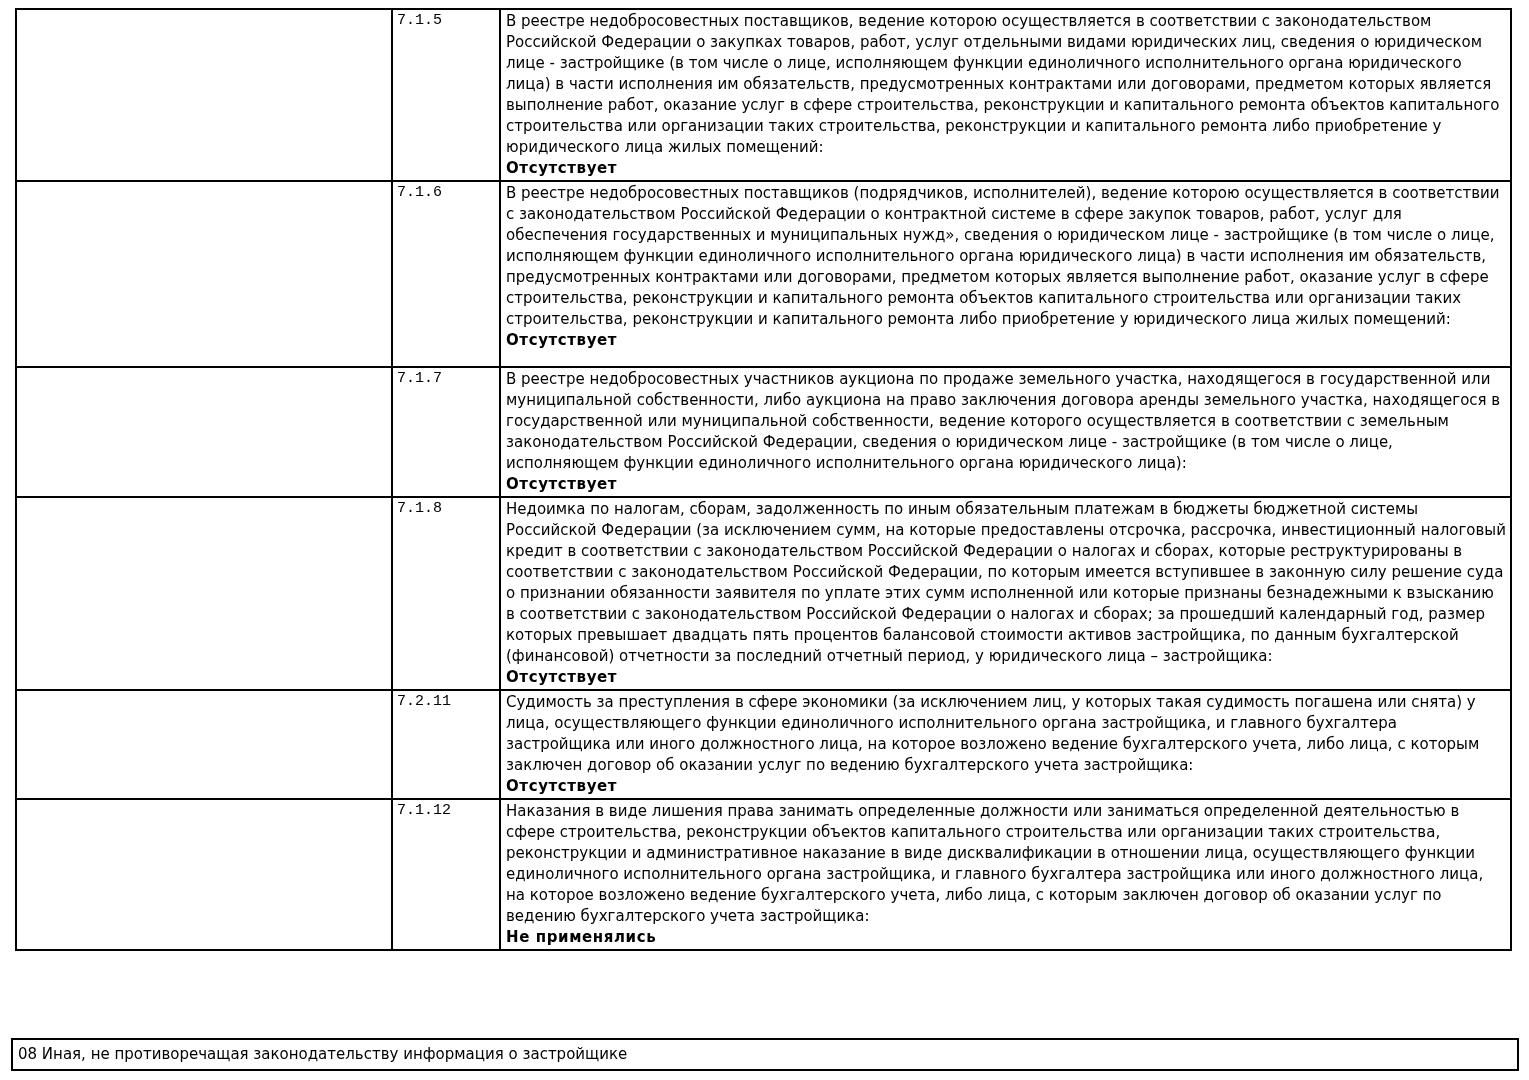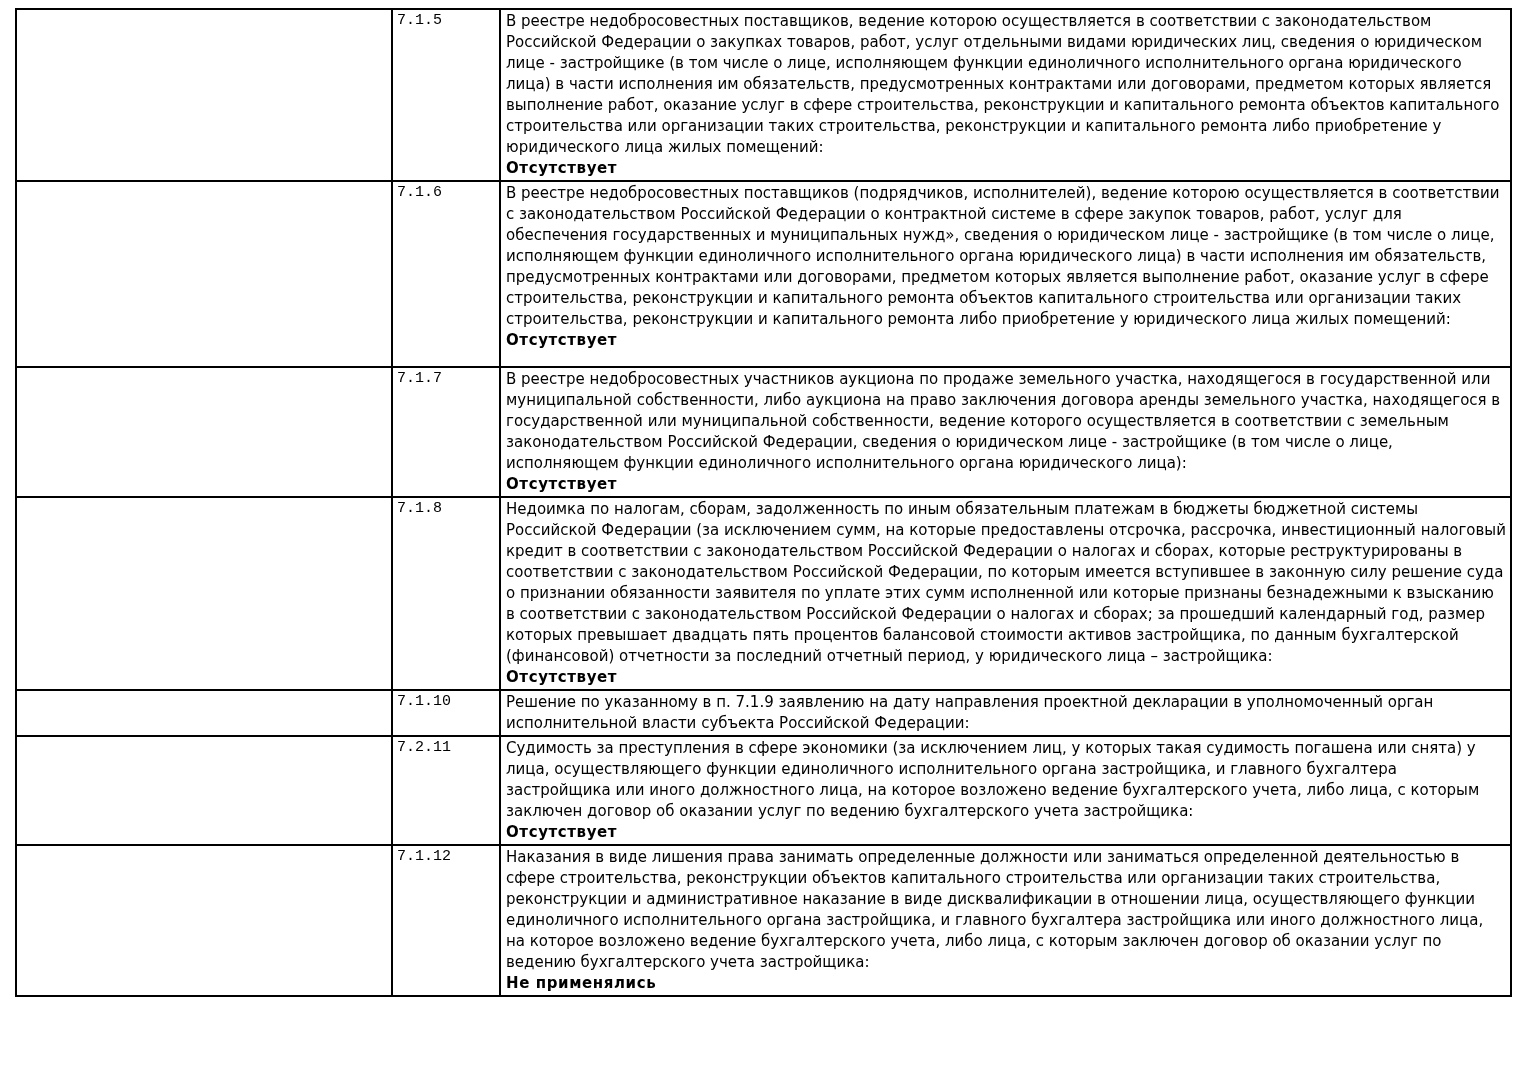--- a/index.html
+++ b/index.html
@@ -91,41 +91,34 @@
         </td>
       </tr>
       <tr style="height:179px">
         <td class="c1"></td>
         <td class="c2"><span>7.1.8</span></td>
         <td class="c3">
           <span class="txt">Недоимка по налогам, сборам, задолженность по иным обязательным платежам в бюджеты бюджетной системы Российской Федерации (за исключением сумм, на которые предоставлены отсрочка, рассрочка, инвестиционный налоговый кредит в соответствии с законодательством Российской Федерации о налогах и сборах, которые реструктурированы в соответствии с законодательством Российской Федерации, по которым имеется вступившее в законную силу решение суда о признании обязанности заявителя по уплате этих сумм исполненной или которые признаны безнадежными к взысканию в соответствии с законодательством Российской Федерации о налогах и сборах; за прошедший календарный год, размер которых превышает двадцать пять процентов балансовой стоимости активов застройщика, по данным бухгалтерской (финансовой) отчетности за последний отчетный период, у юридического лица – застройщика:</span>
           <span class="ans">Отсутствует</span>
         </td>
       </tr>
-      <tr style="height:45px">
-        <td class="c1"></td>
-        <td class="c2"><span>7.1.10</span></td>
-        <td class="c3">
-          <span class="txt">Решение по указанному в п. 7.1.9 заявлению на дату направления проектной декларации в уполномоченный орган исполнительной власти субъекта Российской Федерации:</span>
-          <span class="ans"></span>
-        </td>
-      </tr>
       <tr style="height:104px">
         <td class="c1"></td>
         <td class="c2"><span>7.2.11</span></td>
         <td class="c3">
           <span class="txt">Судимость за преступления в сфере экономики (за исключением лиц, у которых такая судимость погашена или снята) у лица, осуществляющего функции единоличного исполнительного органа застройщика, и главного бухгалтера застройщика или иного должностного лица, на которое возложено ведение бухгалтерского учета, либо лица, с которым заключен договор об оказании услуг по ведению бухгалтерского учета застройщика:</span>
           <span class="ans">Отсутствует</span>
         </td>
       </tr>
       <tr style="height:146px">
         <td class="c1"></td>
         <td class="c2"><span>7.1.12</span></td>
         <td class="c3">
           <span class="txt">Наказания в виде лишения права занимать определенные должности или заниматься определенной деятельностью в сфере строительства, реконструкции объектов капитального строительства или организации таких строительства, реконструкции и административное наказание в виде дисквалификации в отношении лица, осуществляющего функции единоличного исполнительного органа застройщика, и главного бухгалтера застройщика или иного должностного лица, на которое возложено ведение бухгалтерского учета, либо лица, с которым заключен договор об оказании услуг по ведению бухгалтерского учета застройщика:</span>
           <span class="ans">Не применялись</span>
         </td>
       </tr>
     </tbody>
   </table>
 
+  <div class="footer-row">08 Иная, не противоречащая законодательству информация о застройщике</div>
 
 </div>
 
 </body></html>

